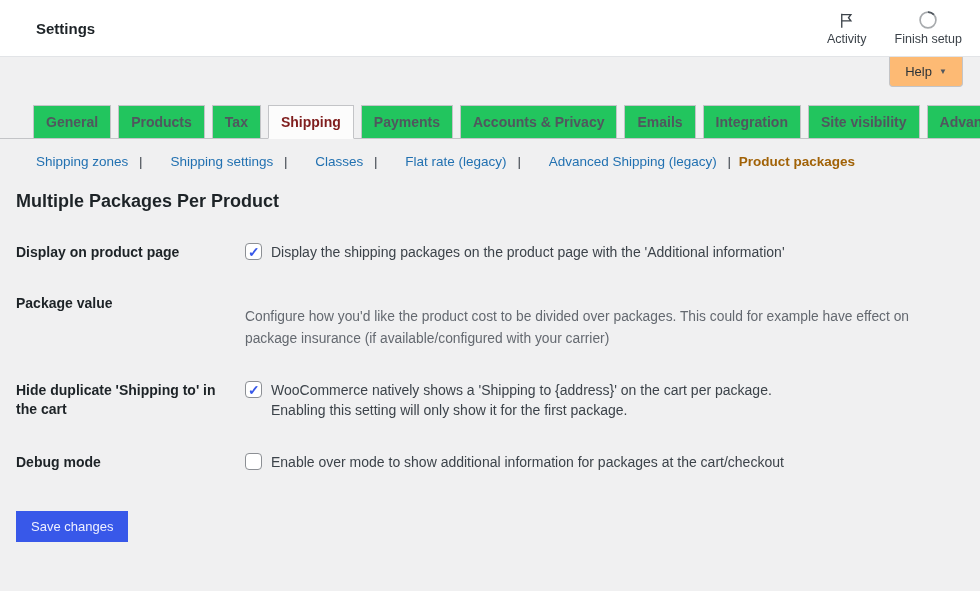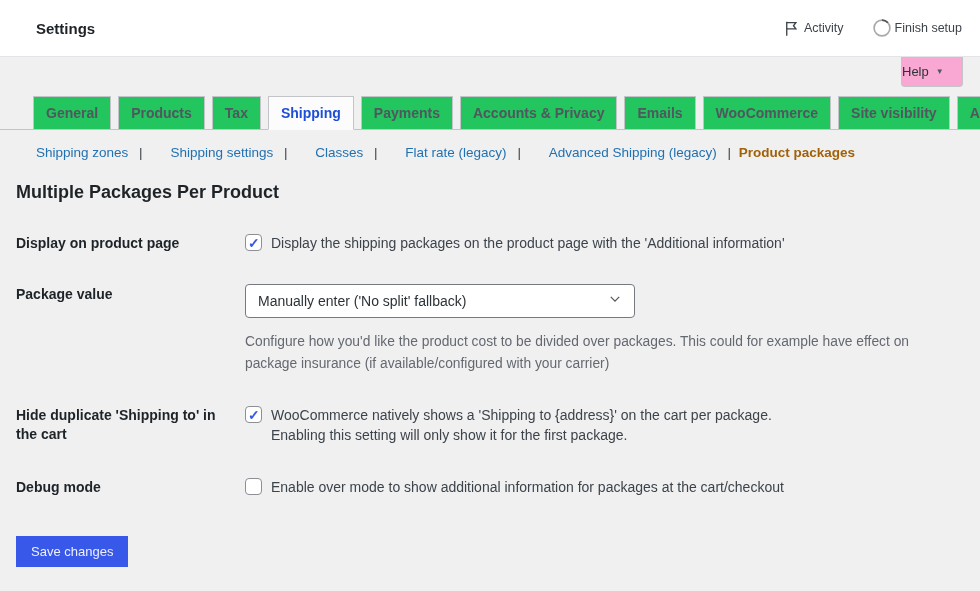--- a/index.html
+++ b/index.html
@@ -15,48 +15,48 @@
 
   
   .topbar{
     height:57px;background:#fff;border-bottom:1px solid #e2e4e7;
     display:flex;align-items:center;justify-content:space-between;
     padding:0 18px 0 36px;
   }
   .topbar h1{font-size:15px;font-weight:700;color:#1d2327;margin:0;}
   .topbar-right{display:flex;align-items:center;gap:28px;}
   .topbar-item{
-    display:flex;flex-direction:row;align-items:center;gap:3px;
+    display:flex;flex-direction:column;align-items:center;gap:3px;
     font-size:12.5px;color:#3c434a;cursor:pointer;line-height:1;
   }
   .topbar-item svg{display:block;}
 
   
   .help-tab{
-    position:absolute;top:57px;right:17px;width:62px;height:30px;
-    background:#f9a8d4;border:1px solid #c3c4c7;border-top:none;
+    position:absolute;top:57px;right:17px;width:74px;height:30px;
+    background:#fdba74;border:1px solid #c3c4c7;border-top:none;
     border-radius:0 0 4px 4px;
-    display:flex;align-items:center;gap:7px;
+    display:flex;align-items:center;justify-content:center;gap:7px;
     font-size:13px;color:#2c3338;cursor:pointer;
   }
   .help-caret{font-size:8px;color:#50575e;}
 
   
   .tabs{
     display:flex;align-items:flex-end;gap:7px;
     padding:39px 0 0 33px;border-bottom:1px solid #c3c4c7;
   }
   .tab{
     padding:8px 12px;margin-bottom:-1px;
     background:#22c55e;border:1px solid #c3c4c7;
     font-size:14px;font-weight:600;color:#50575e;
     cursor:pointer;white-space:nowrap;text-decoration:none;
   }
   .tab.active{
-    background:#fcfcfc;border-bottom-color:#fcfcfc;color:#1d4ed8;
+    background:#fcfcfc;border-bottom-color:#fcfcfc;color:#7f1d1d;margin-top:9px;
   }
 
   
   .subnav{padding:15px 16px 0 16px;font-size:13.5px;color:#3c434a;}
   .subnav a{color:var(--link);text-decoration:none;cursor:pointer;margin-left:20px;}
   .subnav .current{font-weight:700;color:#a16207;}
   .subnav .sep{color:#3c434a;margin:0 4px 0 7px;}
 
   
   .section-title{
@@ -140,21 +140,21 @@
 
   
   <nav class="tabs">
     <a class="tab">General</a>
     <a class="tab">Products</a>
     <a class="tab">Tax</a>
     <a class="tab active">Shipping</a>
     <a class="tab">Payments</a>
     <a class="tab">Accounts &amp; Privacy</a>
     <a class="tab">Emails</a>
-    <a class="tab">WooCommerce</a>
+    <a class="tab">Integration</a>
     <a class="tab">Site visibility</a>
     <a class="tab">Advanced</a>
   </nav>
 
   
   <div class="subnav">
     <a>Shipping zones</a>
     <span class="sep">|</span>
     <a>Shipping settings</a>
     <span class="sep">|</span>
@@ -179,28 +179,20 @@
         <div class="cb-row">
           <span class="checkbox checked"></span>
           <span class="cb-text">Display the shipping packages on the product page with the 'Additional information'</span>
         </div>
       </div>
     </div>
 
     <div class="row">
       <div class="row-label">Package value</div>
       <div class="row-field">
-        <div class="select">
-          <span>Manually enter ('No split' fallback)</span>
-          <span>
-            <svg width="14" height="14" viewBox="0 0 20 20" fill="none" stroke="#50575e" stroke-width="1.8">
-              <polyline points="4,7 10,13 16,7"></polyline>
-            </svg>
-          </span>
-        </div>
         <div class="description">Configure how you'd like the product cost to be divided over packages. This could for example have effect on package insurance (if available/configured with your carrier)</div>
       </div>
     </div>
 
     <div class="row">
       <div class="row-label">Hide duplicate 'Shipping to' in the cart</div>
       <div class="row-field">
         <div class="cb-row">
           <span class="checkbox checked"></span>
           <span class="cb-text">

